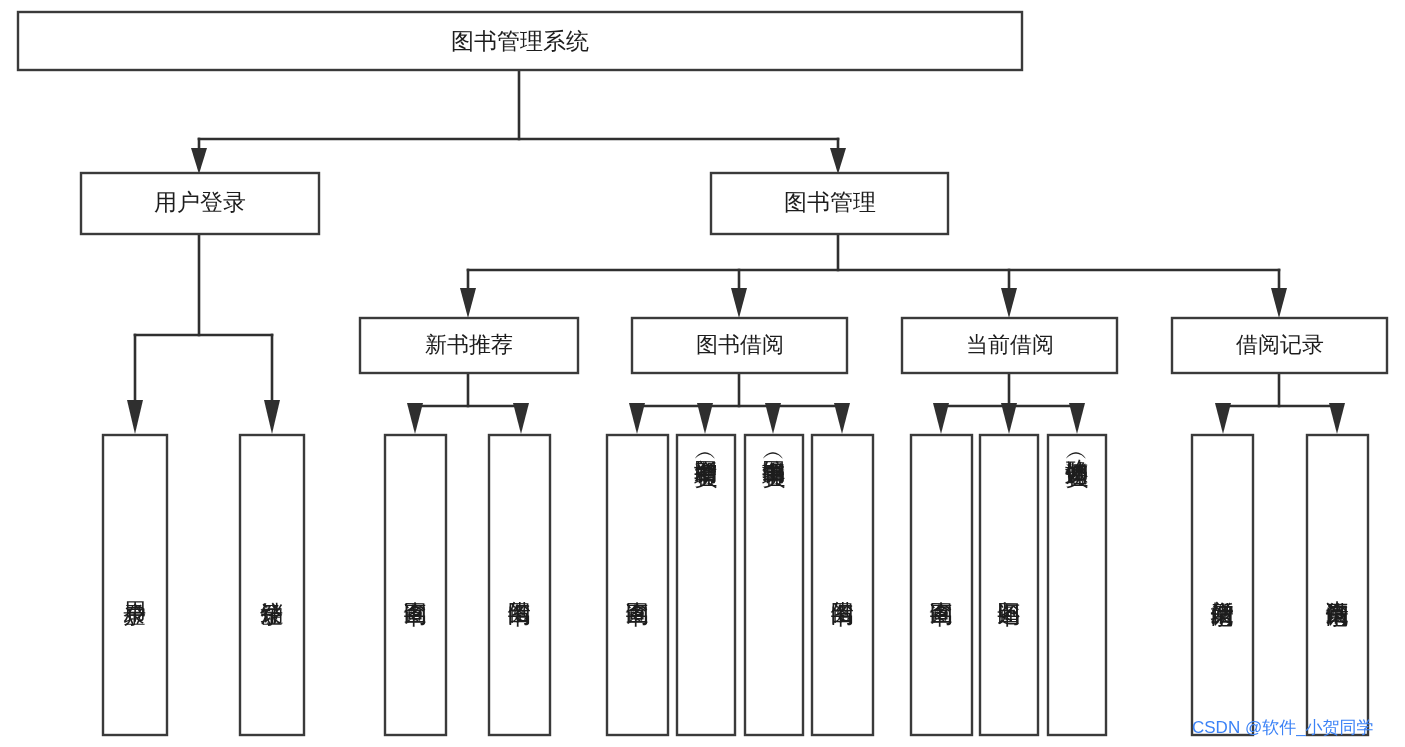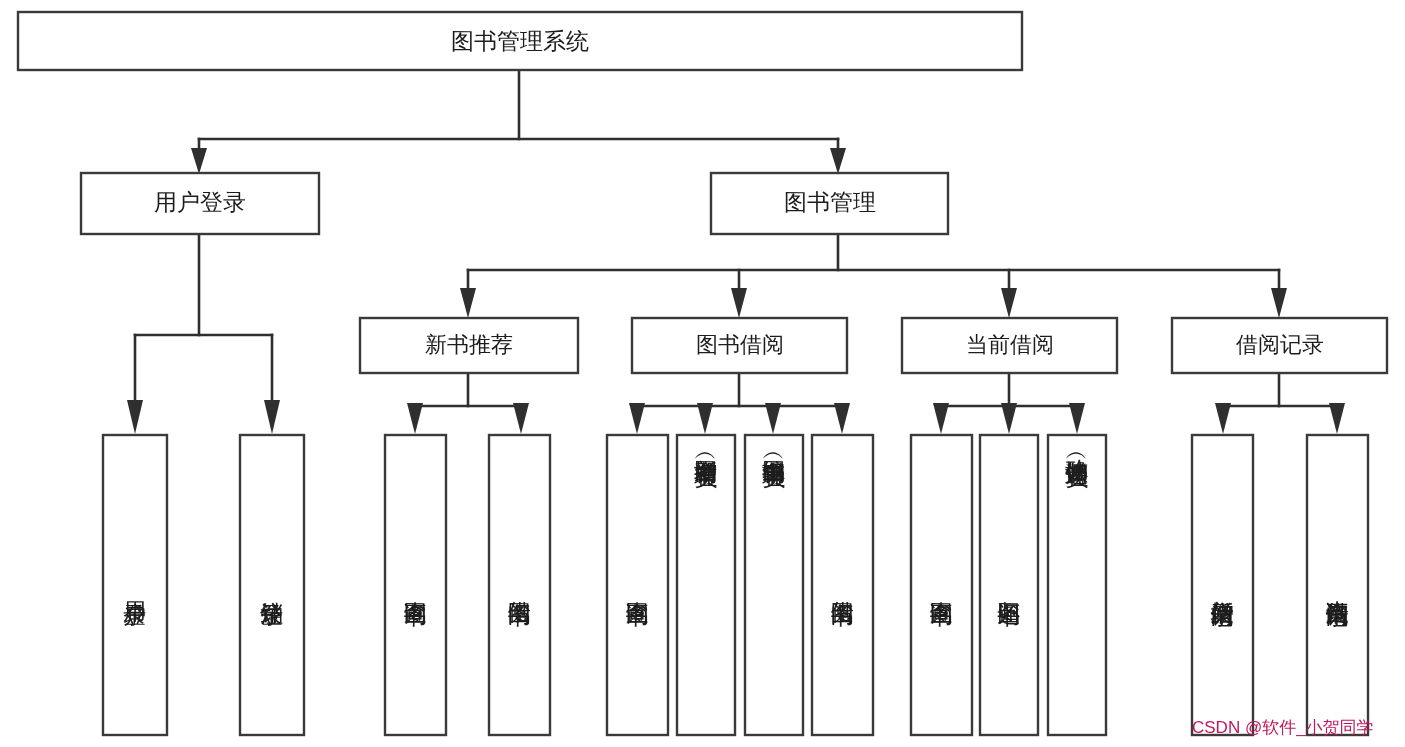--- a/index.html
+++ b/index.html
@@ -67,21 +67,21 @@
     white-space: nowrap;
     pointer-events: none;
     user-select: none;
   }
   .watermark {
     position: absolute;
     left: 1192px;
     top: 716px;
     font-family: "Liberation Sans", "DejaVu Sans", sans-serif;
     font-size: 17px;
-    color: #be185d;
+    color: #3b82f6;
     white-space: nowrap;
     user-select: none;
   }
 </style>
 </head>
 <body>
 
 <div id="diagram-root">
 
   <svg id="flow-svg" viewBox="0 0 1405 747">

